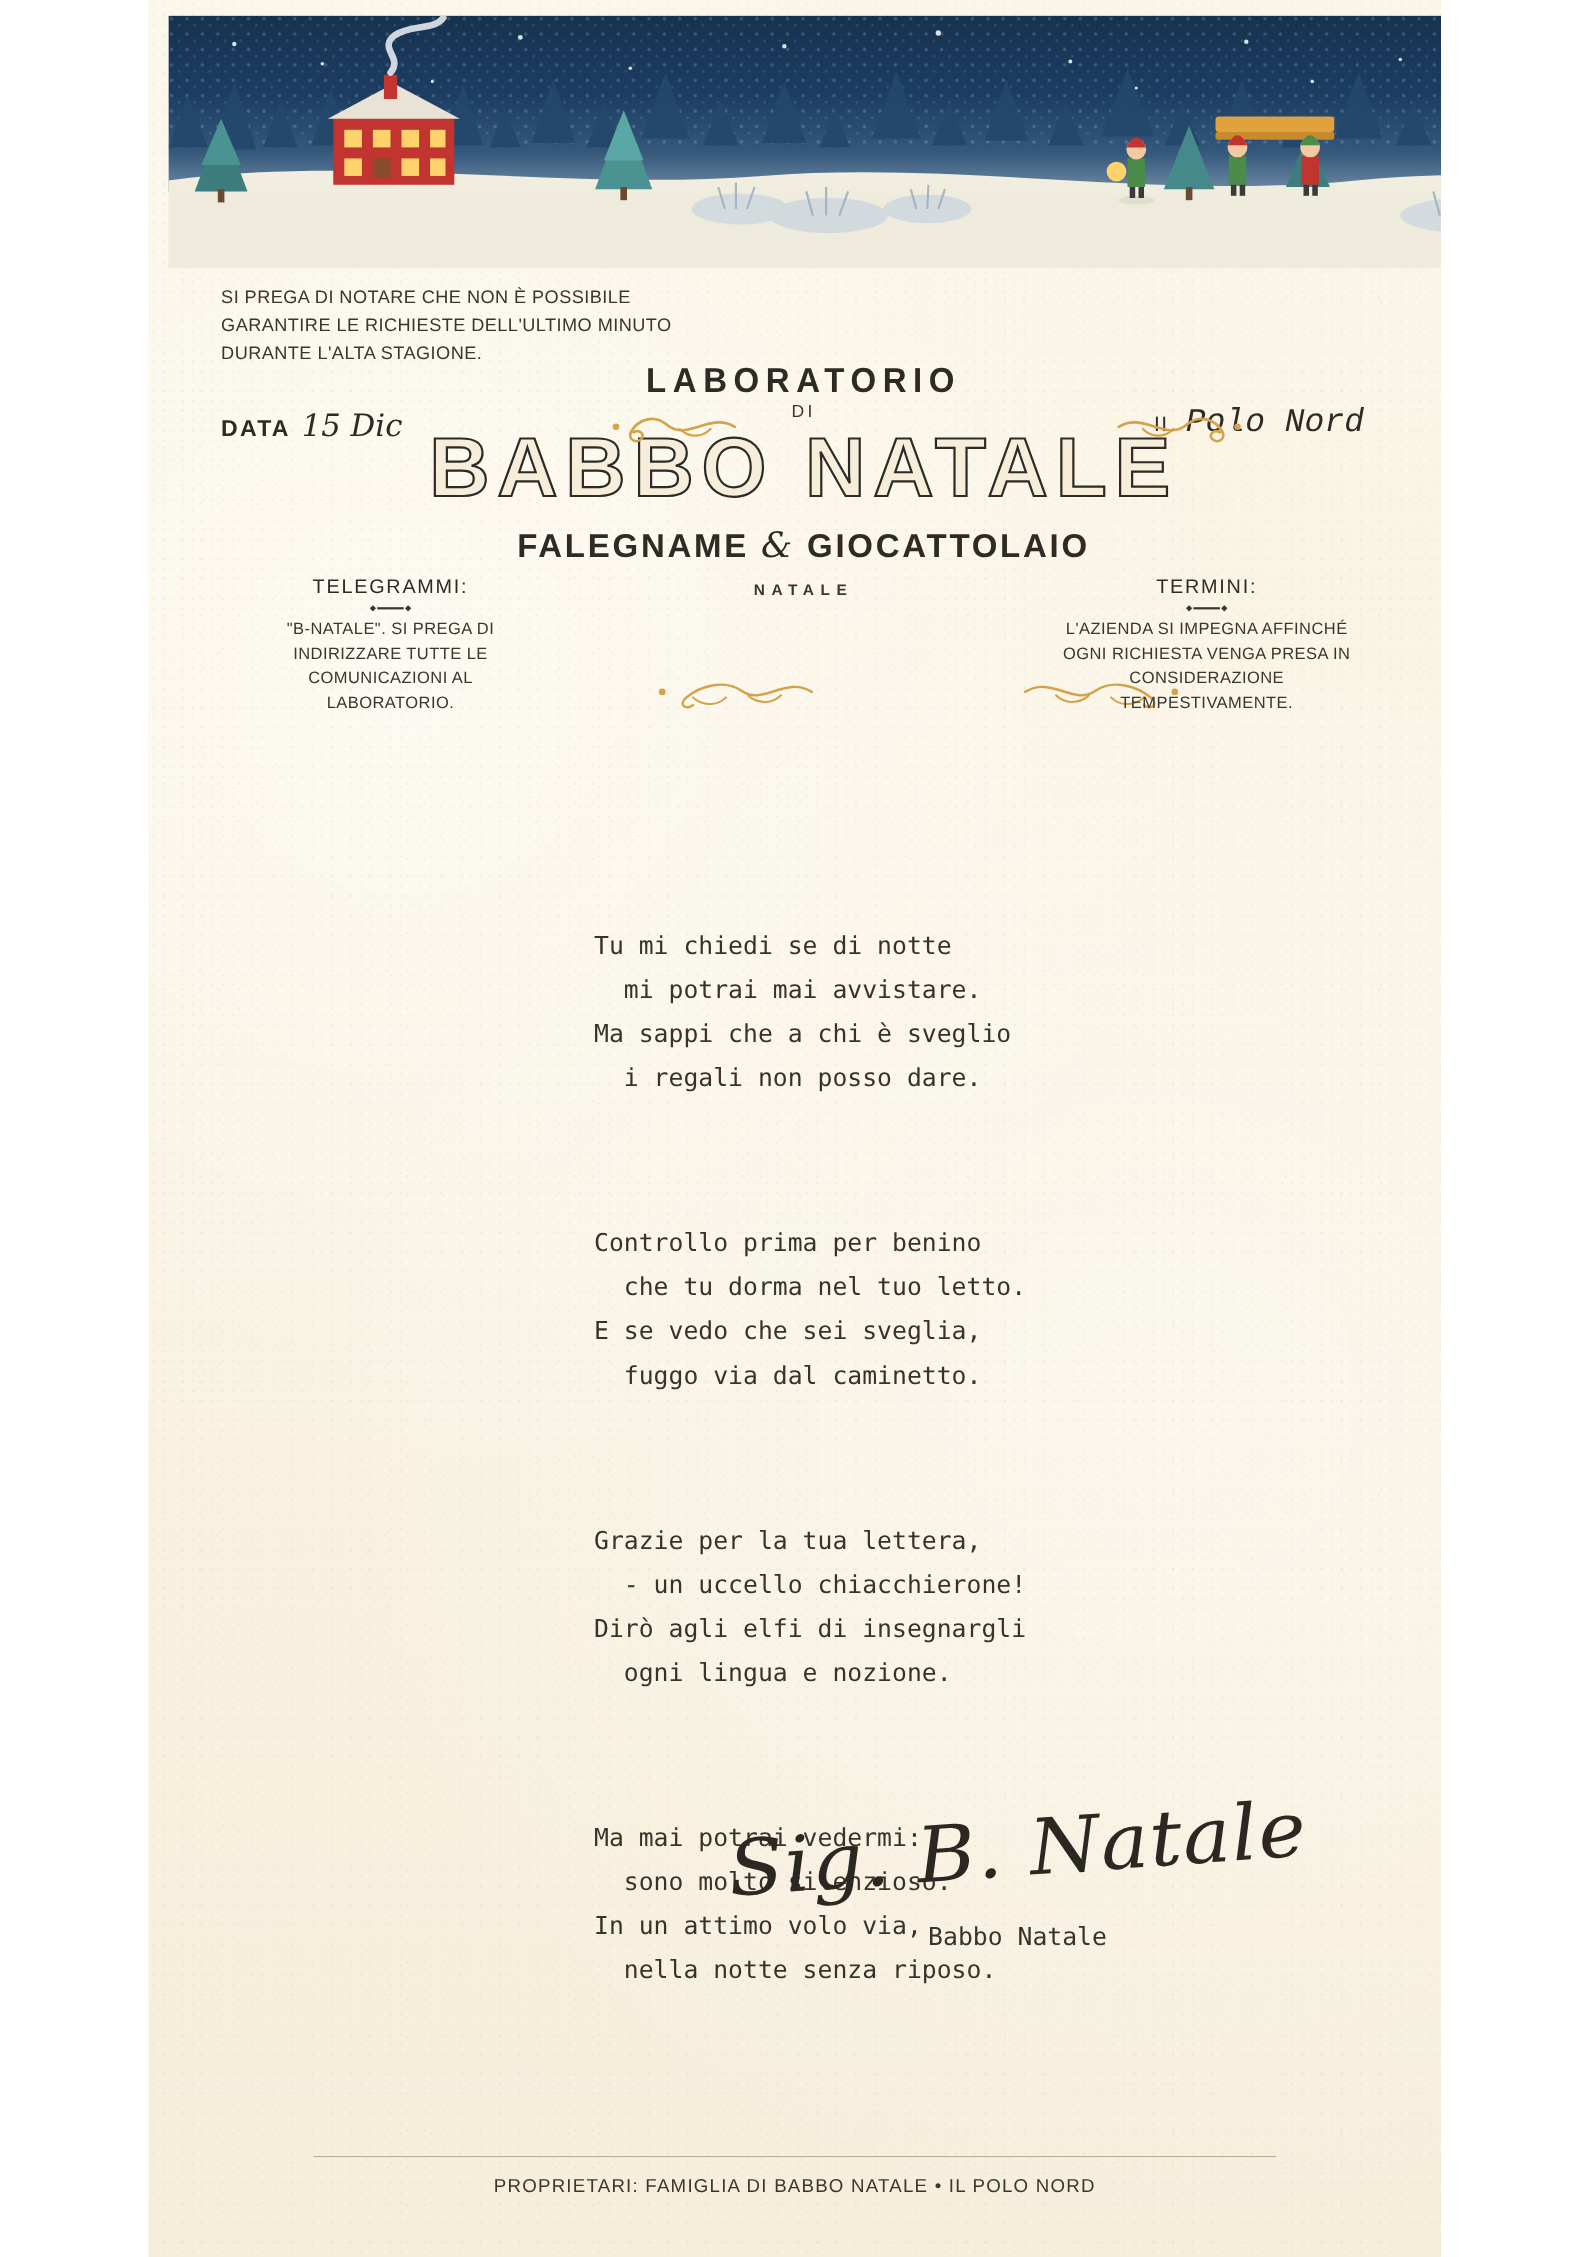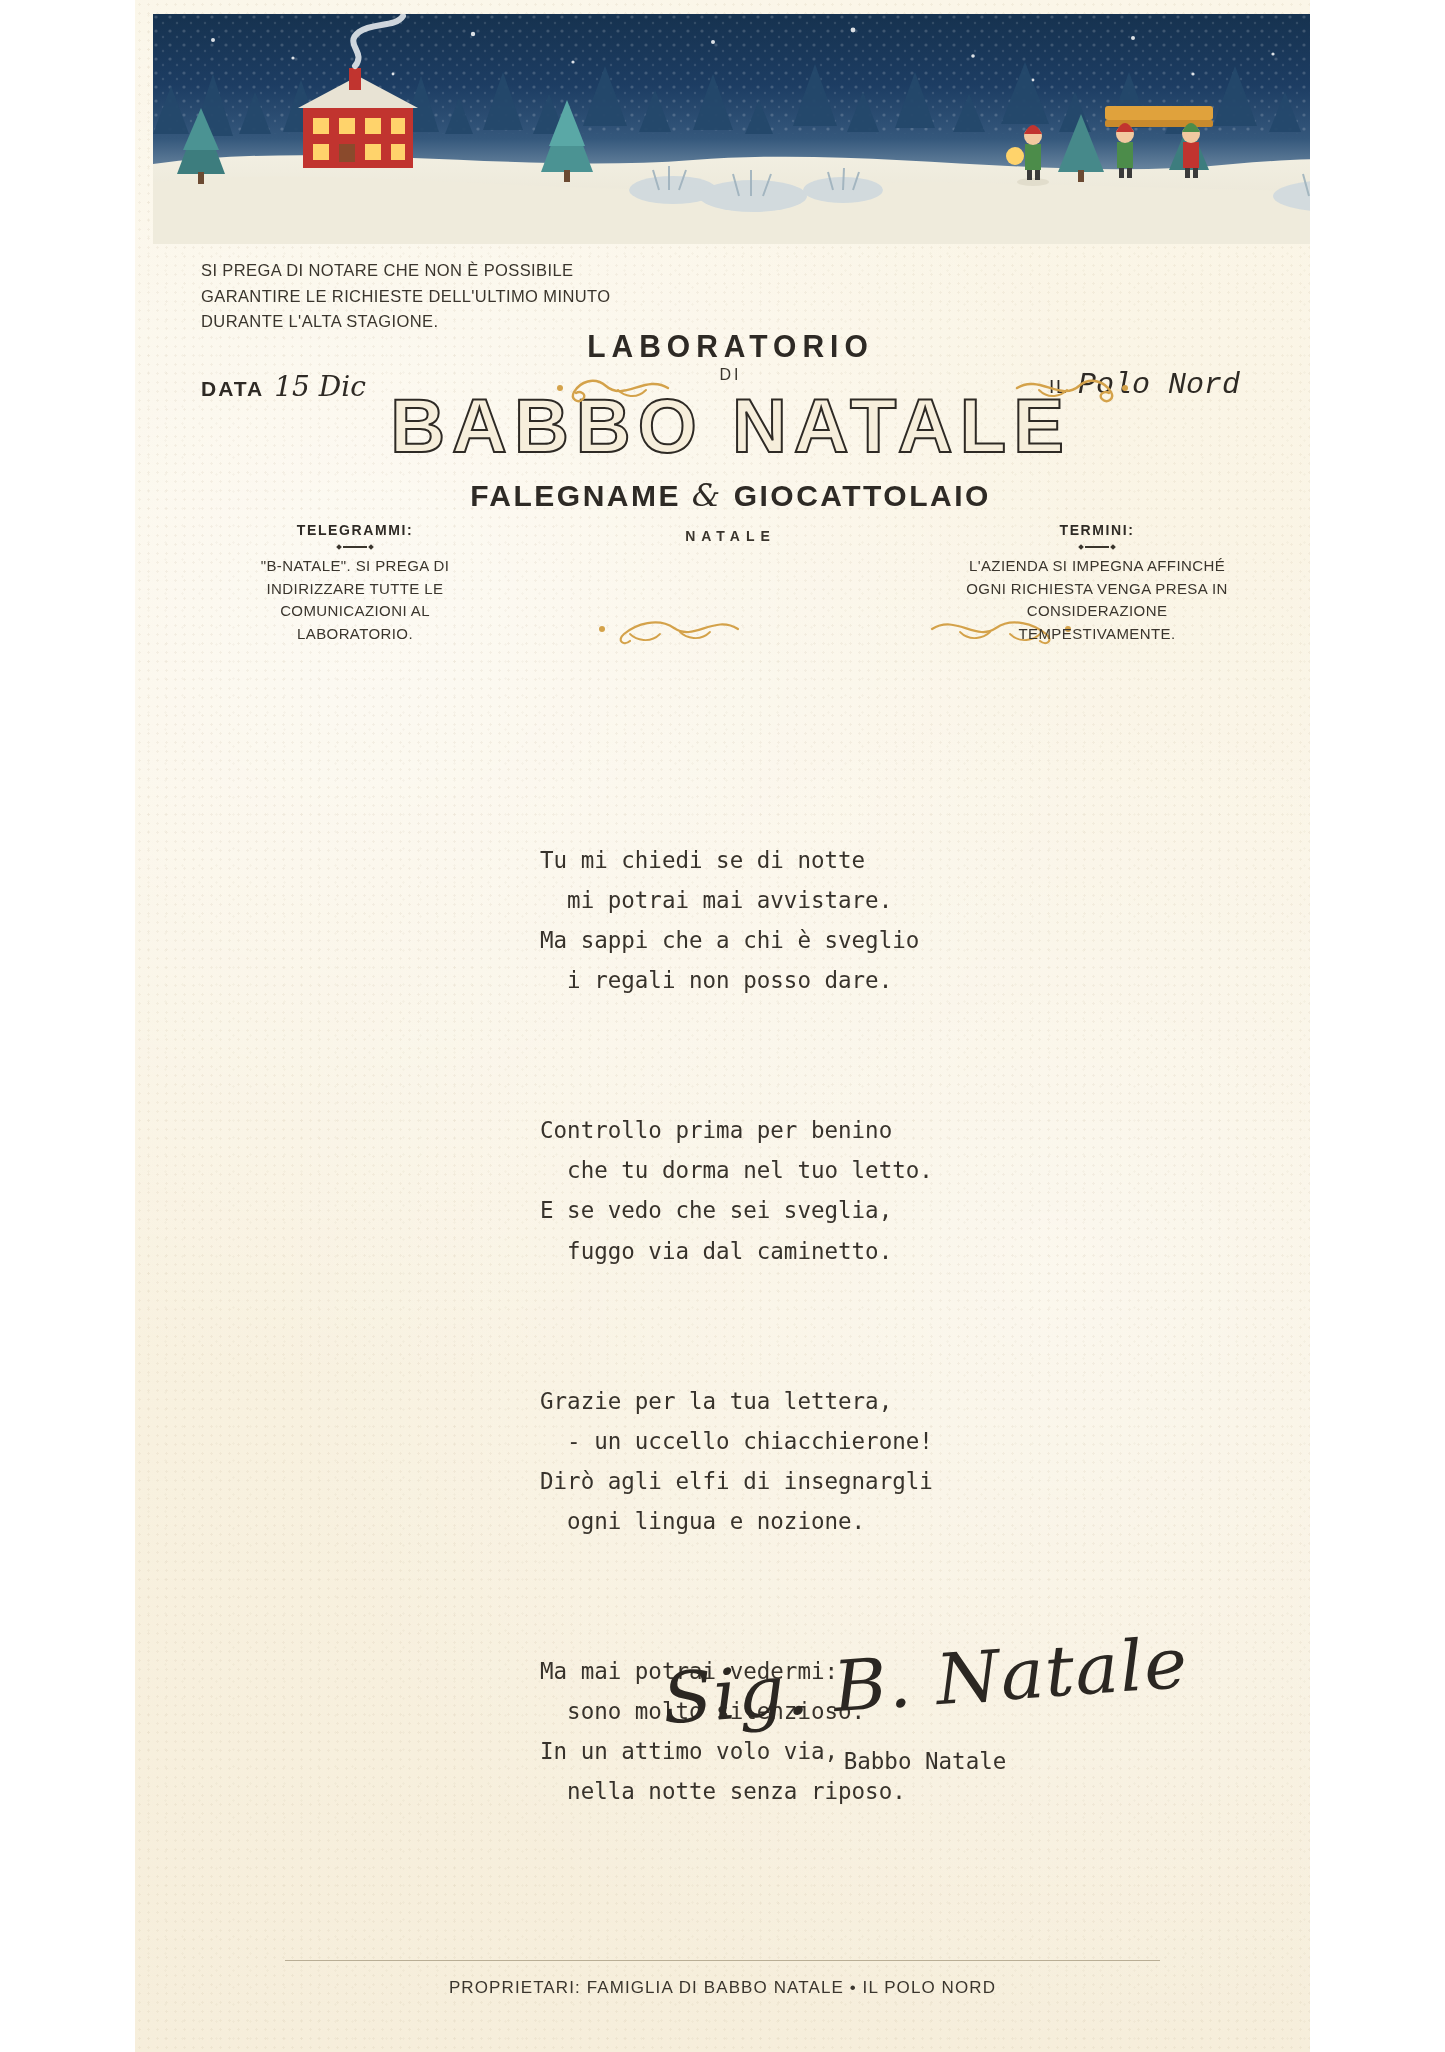--- a/index.html
+++ b/index.html
@@ -178,23 +178,23 @@
     text-align: center;
     font-size: 15px;
     line-height: 1.5;
     letter-spacing: .4px;
     text-transform: uppercase;
     color: #3a352d;
   }
   .side-left  { left: 100px; top: 520px; }
   .side-right { right: 78px; top: 520px; width: 270px; }
   .side-title {
-    font-weight: 700;
+    font-weight: 400;
     letter-spacing: 1.6px;
-    font-size: 14px;
+    font-size: 18px;
     color: #2e2a25;
   }
   .side-rule {
     width: 24px;
     height: 0;
     border-top: 2px solid #3a352d;
     margin: 5px auto 7px;
     position: relative;
   }
   .side-rule::before,

